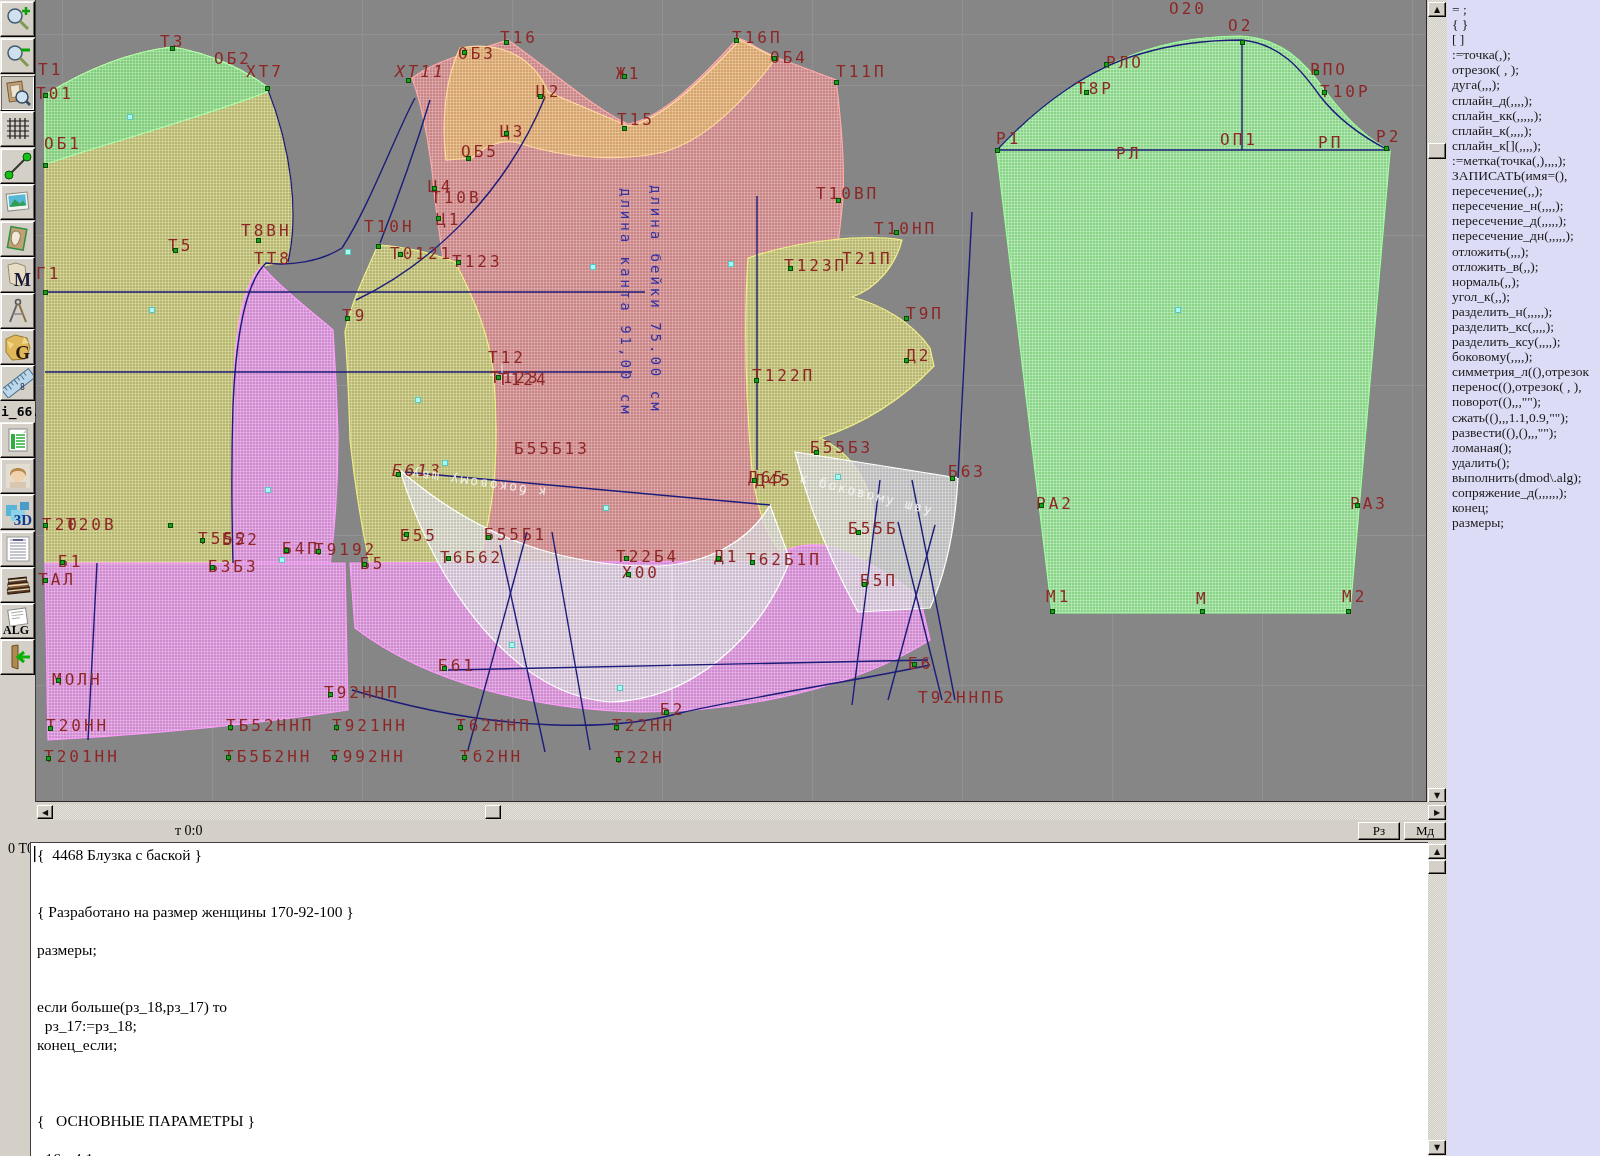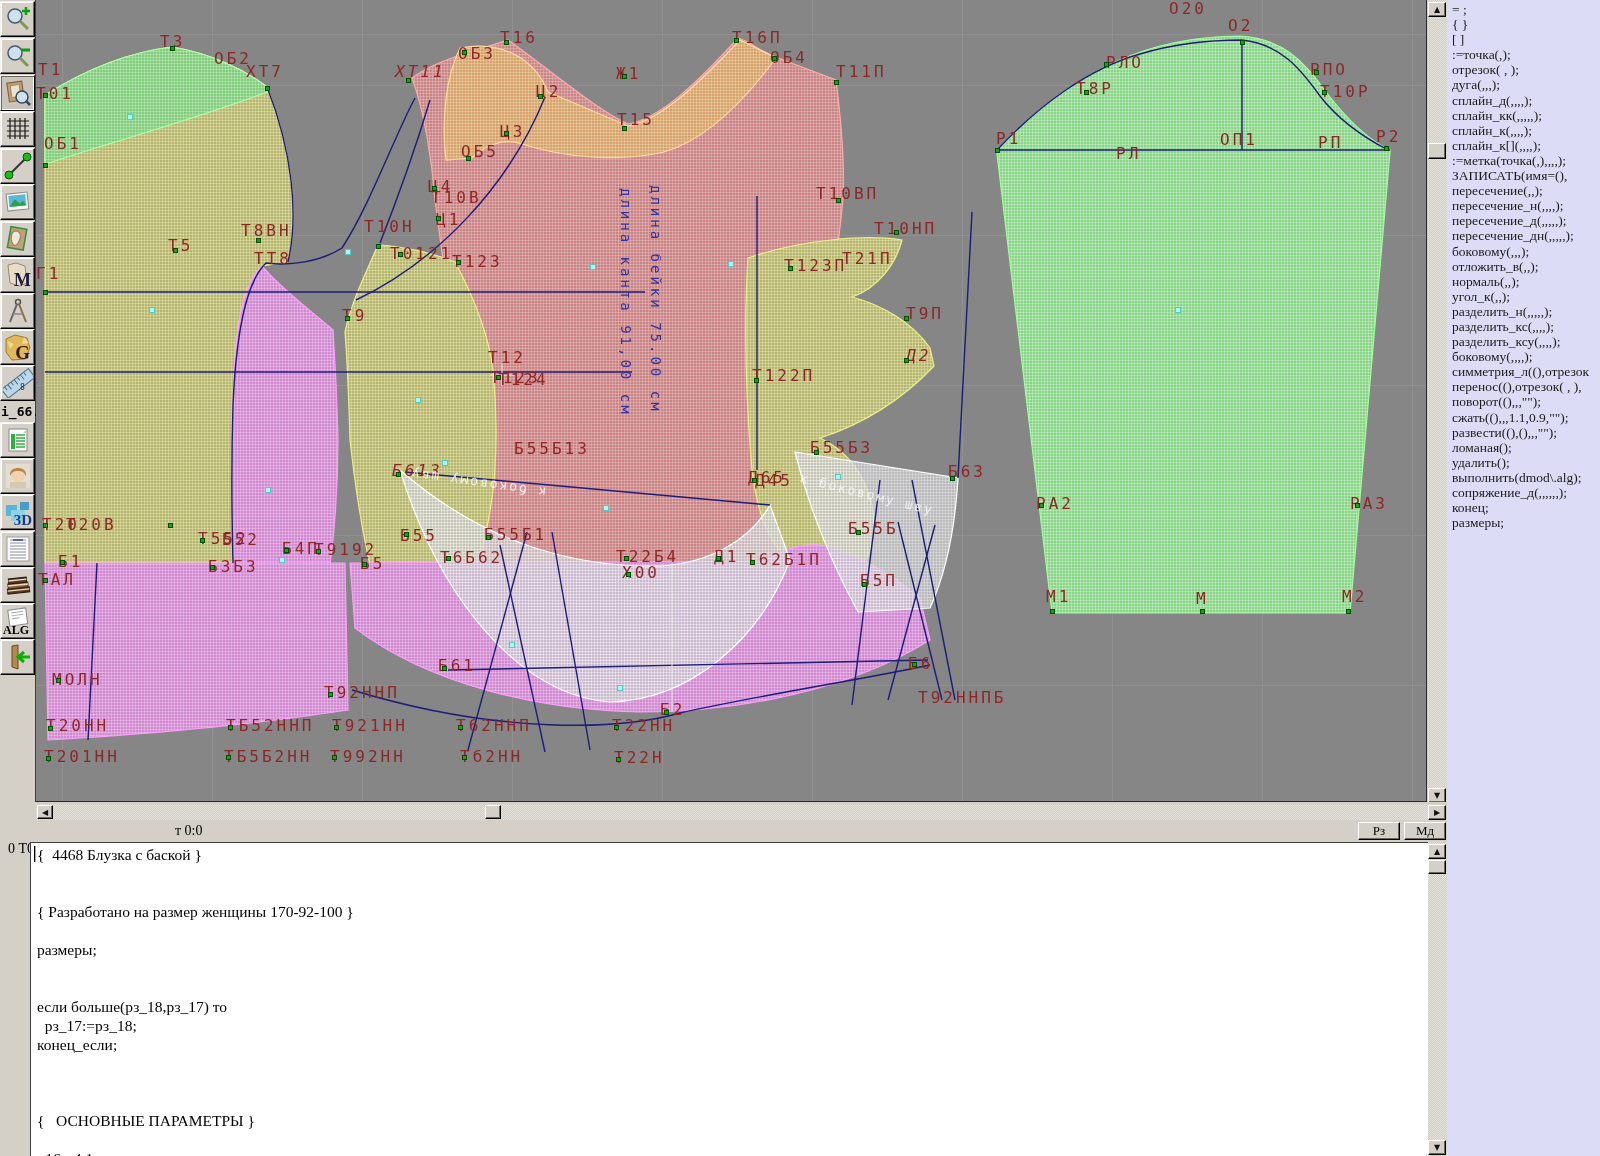--- a/index.html
+++ b/index.html
@@ -324,21 +324,21 @@
       <div class="lbl" style="left: 395px; top: 190px;">Т10В</div>
       <div class="lbl" style="left: 400px; top: 212px;">Ц1</div>
       <div class="lbl" style="left: 696px; top: 30px;">Т16П</div>
       <div class="lbl" style="left: 734px; top: 50px;">ОБ4</div>
       <div class="lbl" style="left: 800px; top: 64px;">Т11П</div>
       <div class="lbl" style="left: 780px; top: 186px;">Т10ВП</div>
       <div class="lbl" style="left: 838px; top: 221px;">Т10НП</div>
       <div class="lbl" style="left: 748px; top: 258px;">Т123П</div>
       <div class="lbl" style="left: 806px; top: 251px;">Т21П</div>
       <div class="lbl" style="left: 870px; top: 306px;">Т9П</div>
-      <div class="lbl" style="left: 870px; top: 348px; font-style: italic;">Д2</div>
+      <div class="lbl" style="left: 870px; top: 348px;">Д2</div>
       <div class="lbl" style="left: 716px; top: 368px;">Т122П</div>
       <div class="lbl" style="left: 356px; top: 463px; font-style: italic;">Б613</div>
       <div class="lbl" style="left: 478px; top: 441px;">Б55Б13</div>
       <div class="lbl" style="left: 774px; top: 440px;">Б55Б3</div>
       <div class="lbl" style="left: 712px; top: 470px;">Д65</div>
       <div class="lbl" style="left: 719px; top: 473px;">Д45</div>
       <div class="lbl" style="left: 912px; top: 464px;">Б63</div>
       <div class="lbl" style="left: 812px; top: 521px;">Б55Б</div>
       <div class="lbl" style="left: 824px; top: 573px;">Б5П</div>
       <div class="lbl" style="left: 710px; top: 552px;">Т62Б1П</div>
@@ -547,21 +547,21 @@
       <div class="cmd">сплайн_д(,,,,);</div>
       <div class="cmd">сплайн_кк(,,,,,);</div>
       <div class="cmd">сплайн_к(,,,,);</div>
       <div class="cmd">сплайн_к[](,,,,);</div>
       <div class="cmd">:=метка(точка(,),,,,);</div>
       <div class="cmd">ЗАПИСАТЬ(имя=(),</div>
       <div class="cmd">пересечение(,,);</div>
       <div class="cmd">пересечение_н(,,,,);</div>
       <div class="cmd">пересечение_д(,,,,,);</div>
       <div class="cmd">пересечение_дн(,,,,,);</div>
-      <div class="cmd">боковому(,,,);</div>
+      <div class="cmd">отложить(,,,);</div>
       <div class="cmd">отложить_в(,,);</div>
       <div class="cmd">нормаль(,,);</div>
       <div class="cmd">угол_к(,,);</div>
       <div class="cmd">разделить_н(,,,,,);</div>
       <div class="cmd">разделить_кс(,,,,);</div>
       <div class="cmd">разделить_ксу(,,,,);</div>
       <div class="cmd">боковому(,,,,);</div>
       <div class="cmd">симметрия_л((),отрезок</div>
       <div class="cmd">перенос((),отрезок( , ),</div>
       <div class="cmd">поворот((),,,"");</div>

